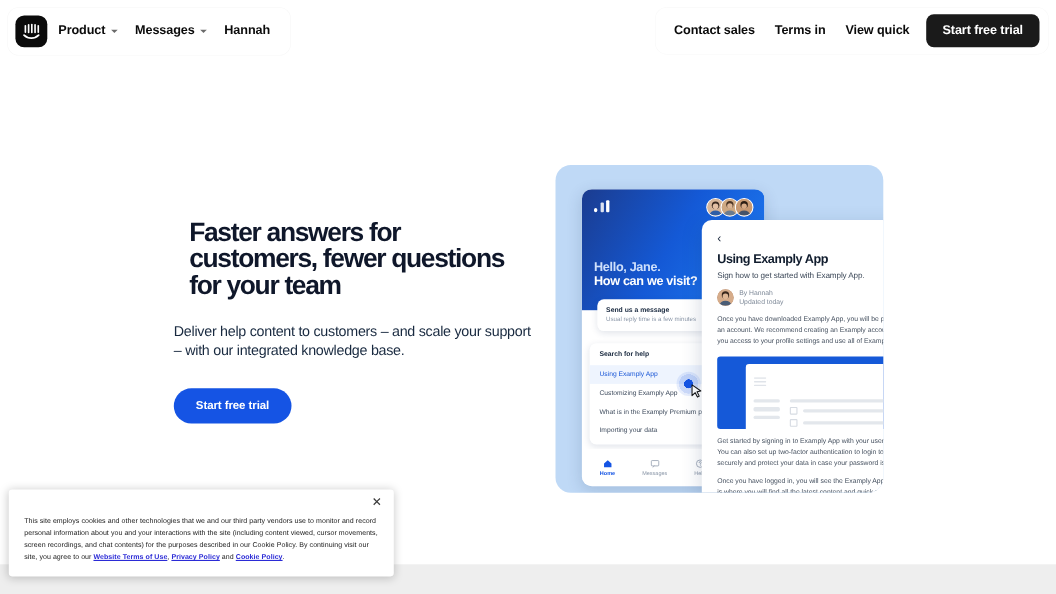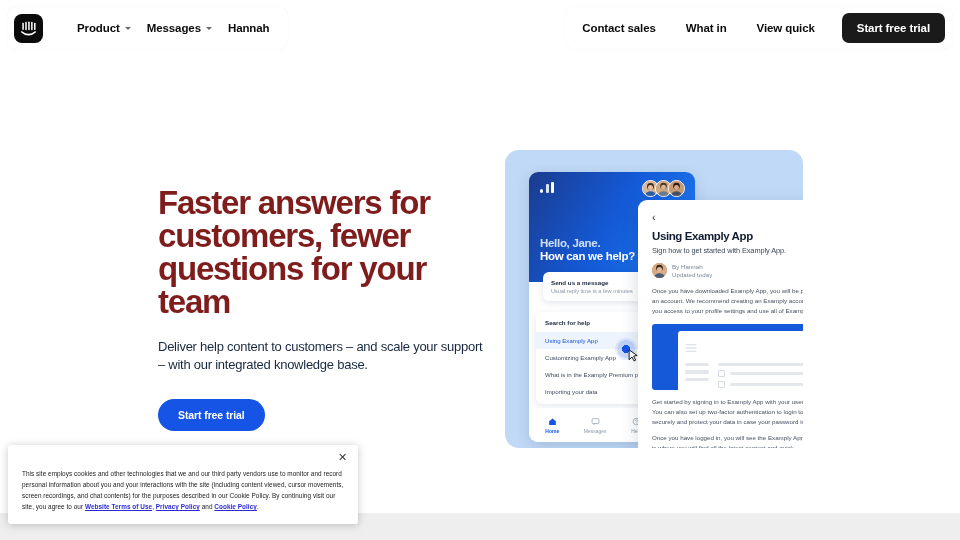--- a/index.html
+++ b/index.html
@@ -29,34 +29,34 @@
     background: #ffffff; border-radius: 10px;
     padding: 7px 10px 7px 7px; margin-left: 7px;
     box-shadow: 0 0 0 0.5px rgba(0,0,0,0.035);
   }
   .logo {
     width: 29px; height: 29px; border-radius: 8px; background: #0b0b0b;
     display: flex; align-items: center; justify-content: center;
     flex: 0 0 auto;
   }
   .logo svg { display: block; }
-  .nav-links { display: flex; align-items: center; gap: 0; margin-left: 26px; }
+  .nav-links { display: flex; align-items: center; gap: 0; margin-left: 2px; }
   .nav-link {
     font-size: 11.5px; font-weight: bold; color: #0b0b0b;
     letter-spacing: -0.1px; padding: 4px 8px; white-space: nowrap;
     display: flex; align-items: center; gap: 5px; cursor: pointer;
   }
   .caret {
     width: 0; height: 0;
     border-left: 3px solid transparent; border-right: 3px solid transparent;
     border-top: 3.5px solid #6b6b6b; display: inline-block;
   }
 
   .nav-right {
-    display: flex; align-items: center; gap: 12px;
+    display: flex; align-items: center; gap: 0;
     background: #ffffff; border-radius: 10px;
     padding: 6px 8px; margin-right: 7px;
     box-shadow: 0 0 0 0.5px rgba(0,0,0,0.03);
   }
   .nav-action {
     font-size: 11.5px; font-weight: bold; color: #0b0b0b;
     letter-spacing: -0.1px; padding: 5px 9px; white-space: nowrap; cursor: pointer;
   }
   .btn-dark {
     background: #1a1a1a; color: #ffffff; font-size: 11.5px; font-weight: bold;
@@ -65,22 +65,22 @@
     font-family: "Liberation Sans", sans-serif;
   }
 
   
   .hero-left { position: absolute; left: 158px; top: 186px; width: 340px; }
   .eyebrow {
     font-size: 9px; font-weight: bold; letter-spacing: 1.1px;
     color: #1a2b42; text-transform: uppercase; margin: 0 0 14px 0;
   }
   .headline {
-    font-size: 33px; line-height: 1.0; font-weight: bold; color: #7f1d1d;
-    letter-spacing: -1.2px; margin: 0; max-width: 330px;
+    font-size: 24px; line-height: 1.0; font-weight: bold; color: #0f172a;
+    letter-spacing: -1.2px; margin: 14px; max-width: 330px;
   }
   .subhead {
     font-size: 13px; line-height: 1.42; color: #18293f; margin: 20px 0 0 0;
     max-width: 330px; letter-spacing: -0.25px;
   }
   .btn-primary {
     display: inline-block; margin-top: 24px;
     background: #1554e4; color: #ffffff;
     font-size: 10.5px; font-weight: bold; letter-spacing: -0.1px;
     border: none; border-radius: 999px; padding: 10px 20px; cursor: pointer;
@@ -231,21 +231,21 @@
           <span class="caret"></span>
         </div>
         <div class="nav-link">
           <span>Hannah</span>
         </div>
       </div>
     </div>
 
     <div class="nav-right">
       <div class="nav-action">Contact sales</div>
-      <div class="nav-action">What in</div>
+      <div class="nav-action">Terms in</div>
       <div class="nav-action">View quick</div>
       <button class="btn-dark">Start free trial</button>
     </div>
 
   </div>
 
   <div class="hero-left">
     <h1 class="headline">Faster answers for customers, fewer questions for your team</h1>
     <p class="subhead">Deliver help content to customers – and scale your support – with our integrated knowledge base.</p>
     <button class="btn-primary">Start free trial</button>
@@ -281,21 +281,21 @@
             <svg class="face" viewBox="0 0 20 20">
                 <rect width="20" height="20" fill="#c99b74"></rect>
                 <circle cx="10" cy="6.8" r="4.5" fill="#2b1d14"></circle>
                 <circle cx="10" cy="8.6" r="3.3" fill="#d8ac88"></circle>
                 <ellipse cx="10" cy="19" rx="7" ry="5.2" fill="#46546a"></ellipse>
               </svg>
           </div>
         </div>
         <div class="msg-greet">
           <div class="l1">Hello, Jane.</div>
-          <div class="l2">How can we help?</div>
+          <div class="l2">How can we visit?</div>
         </div>
       </div>
 
       <div class="msg-card float">
         <div class="t">Send us a message</div>
         <div class="s">Usual reply time is a few minutes</div>
       </div>
 
       <div class="msg-list">
         <div class="lbl">Search for help</div>

